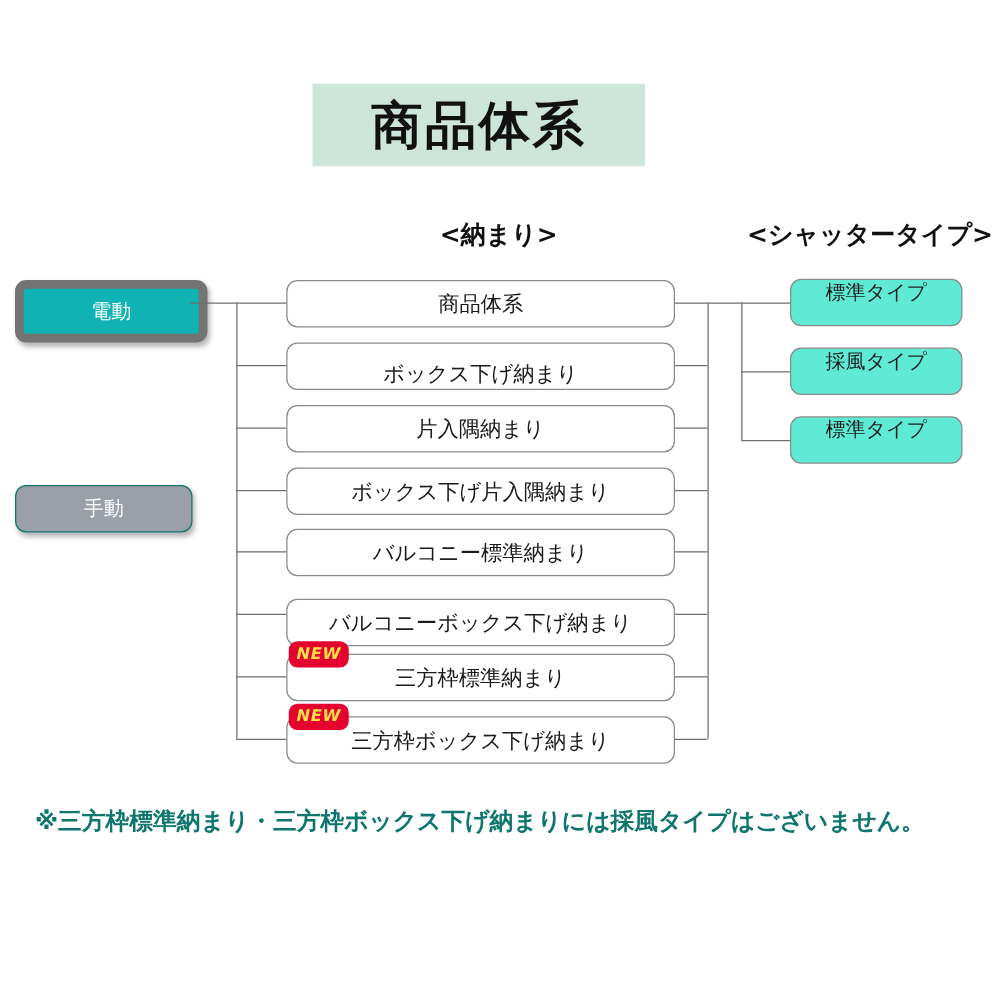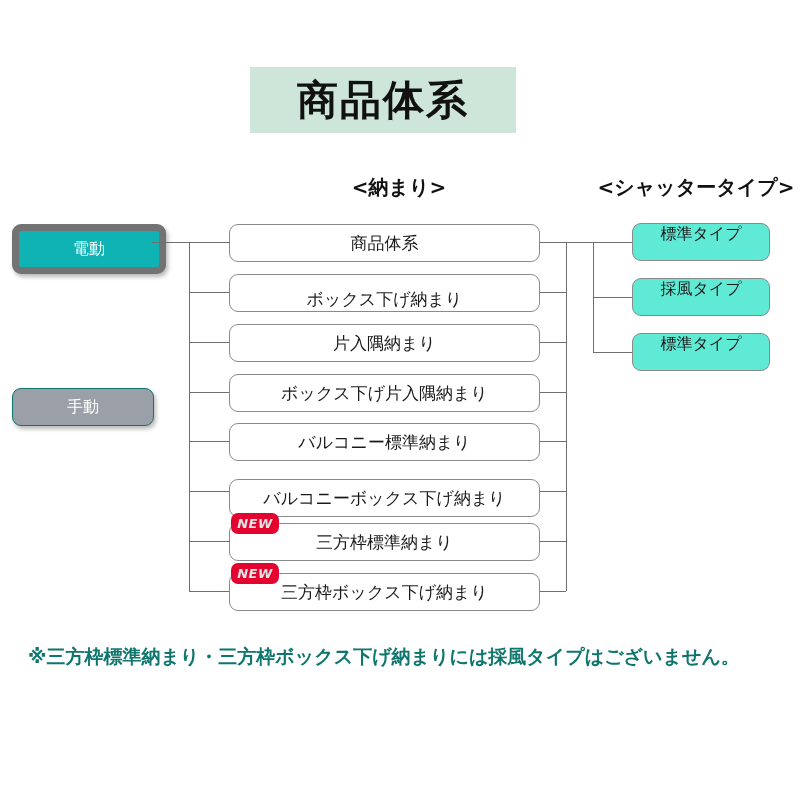--- a/index.html
+++ b/index.html
@@ -123,21 +123,21 @@
   }
 
   
   .new-badge {
     position: absolute;
     left: 231px;
     width: 48px;
     height: 21px;
     background: #e4032e;
     border-radius: 7px;
-    color: #e5e5e5;
+    color: #fde047;
     font-size: 13px;
     font-weight: bold;
     font-style: italic;
     display: flex;
     align-items: center;
     justify-content: center;
     letter-spacing: 0.5px;
     z-index: 5;
   }
 

